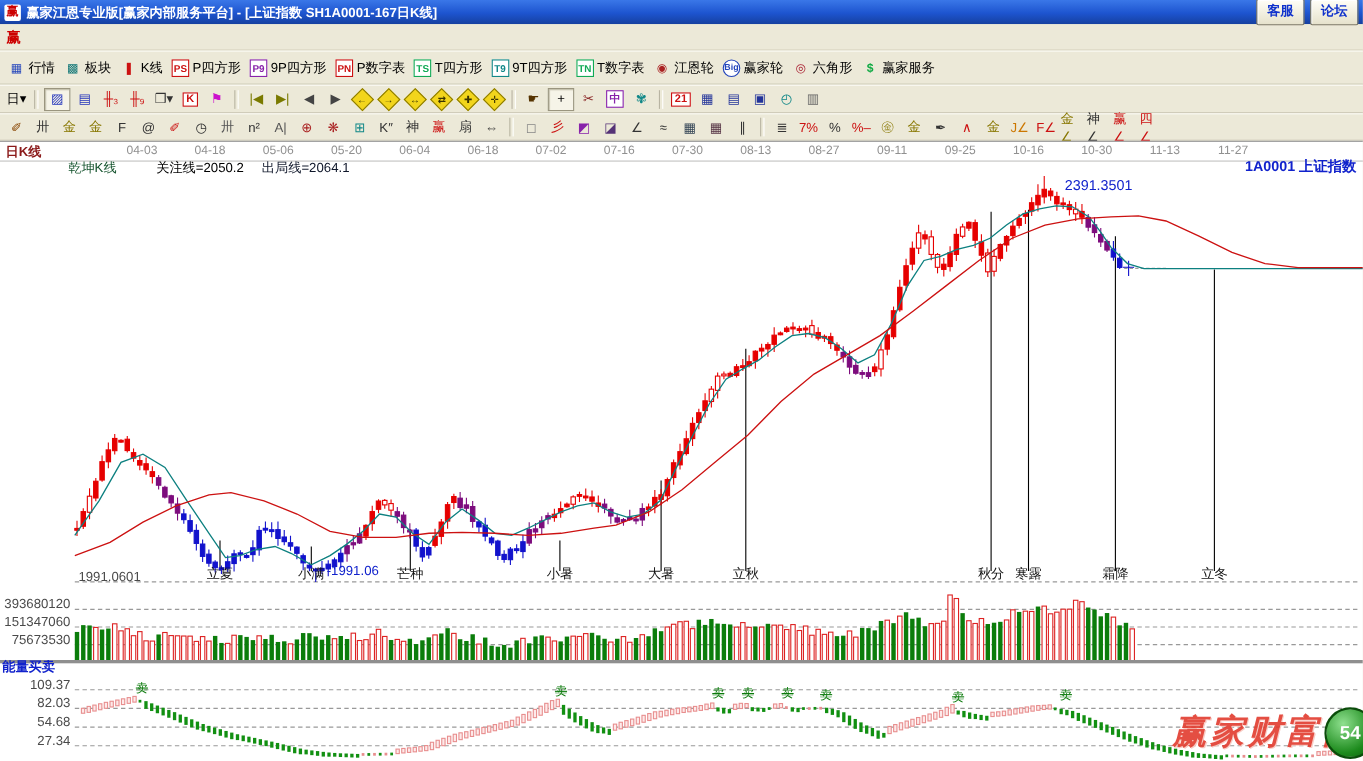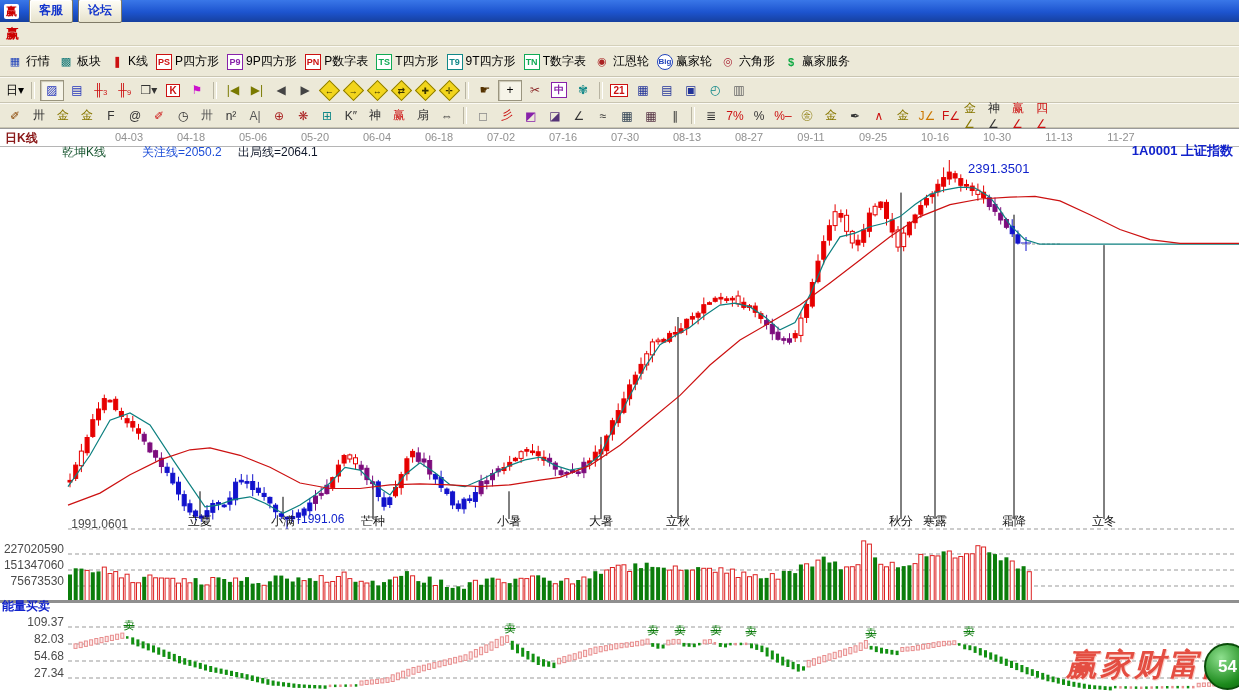--- a/index.html
+++ b/index.html
@@ -29,36 +29,37 @@
   .ibtn.boxed span{border:1px solid currentColor;padding:0 2px;font-size:10px;font-weight:bold;background:#fff;}
   .diamond{width:13px;height:13px;background:#f2d51c;border:1px solid #8a7a00;transform:rotate(45deg);
     display:flex;align-items:center;justify-content:center;}
   .diamond>span{transform:rotate(-45deg);font-size:9px;color:#3a3400;font-weight:bold;}
   .sep{width:2px;height:17px;border-left:1px solid #b8b4a2;border-right:1px solid #fff;margin:0 4px;flex:none;}
   .datestrip{height:17px;background:#fff;position:relative;border-top:1px solid #9a9a9a;border-bottom:1px solid #b5b5b5;}
   .period-label{position:absolute;left:5px;top:1px;color:#8b1a1a;font-weight:bold;font-size:12px;}
   .dtick{position:absolute;top:2px;width:44px;text-align:center;color:#909090;font-size:11px;}
   .chart{position:relative;height:550px;background:#fff;}
   .ov{position:absolute;white-space:nowrap;font-size:12px;}
-  .blue{color:#1122cc;} .red{color:#1d4ed8;} .teal{color:#0f172a;}
+  .blue{color:#1122cc;} .red{color:#000000;} .teal{color:#0f172a;}
   .axis{color:#4a4a4a;width:64px;text-align:right;}
   .term{color:#111;width:30px;text-align:center;font-size:12px;}
   .sell{color:#0a7a0a;font-size:11px;width:14px;text-align:center;text-decoration:line-through;}
   .wmark{right:3px;top:644px;font-size:31px;font-weight:bold;font-style:italic;color:#e23b2e;
     letter-spacing:3px;opacity:.9;text-shadow:1px 1px 0 #f8c8c0;}
   .badge{position:absolute;left:1204px;top:643px;width:47px;height:47px;border-radius:50%;
     background:radial-gradient(circle at 35% 30%,#8fe08f,#1c8a1c 65%,#0a5c0a);
     border:2px solid #0a4d0a;color:#fff;font-weight:bold;font-size:17px;display:flex;
     align-items:center;justify-content:center;box-sizing:border-box;cursor:pointer;}
 </style>
 </head>
 <body>
 
 <div class="titlebar">
   <div class="app-ico">赢</div>
+  <div class="title-text">赢家江恩专业版[赢家内部服务平台] - [上证指数  SH1A0001-167日K线]</div>
   <div class="tb-btn">客服</div>
   <div class="tb-btn">论坛</div>
 </div>
 
 <div class="menubar">
   <span class="menu-ico">赢</span>
 </div>
 
 <div class="toolbar tb1" id="toolbar-main">
     <div class="tool">
@@ -1114,21 +1115,21 @@
 </div>
 
 <div id="overlay" style="position:absolute;left:0;top:0;width:1239px;height:692px;pointer-events:none;">
   <span class="ov" style="left:62px;top:144px;color:#14532d;">乾坤K线</span>
   <span class="ov red" style="left:142px;top:144px;">关注线=2050.2</span>
   <span class="ov teal" style="left:238px;top:144px;">出局线=2064.1</span>
   <span class="ov blue" style="right:6px;top:142px;font-weight:bold;font-size:13px;">1A0001 上证指数</span>
   <span class="ov blue" style="left:968px;top:161px;font-size:13px;">2391.3501</span>
   <span class="ov blue" style="left:297px;top:512px;">-1991.06</span>
   <span class="ov axis" style="left:16px;top:517px;padding-left:48px;">1991.0601</span>
-  <span class="ov axis" style="left:0px;top:542px;">227020590</span>
+  <span class="ov axis" style="left:0px;top:542px;">393680120</span>
   <span class="ov axis" style="left:0px;top:558px;">151347060</span>
   <span class="ov axis" style="left:0px;top:574px;">75673530</span>
   <span class="ov blue" style="left:2px;top:598px;font-weight:bold;">能量买卖</span>
   <span class="ov axis" style="left:0px;top:615px;">109.37</span>
   <span class="ov axis" style="left:0px;top:632px;">82.03</span>
   <span class="ov axis" style="left:0px;top:649px;">54.68</span>
   <span class="ov axis" style="left:0px;top:666px;">27.34</span>
   <span id="terms-layer"><span class="ov term" style="left: 185px; top: 513px;">立夏</span><span class="ov term" style="left: 268px; top: 513px;">小满</span><span class="ov term" style="left: 358px; top: 513px;">芒种</span><span class="ov term" style="left: 494px; top: 513px;">小暑</span><span class="ov term" style="left: 586px; top: 513px;">大暑</span><span class="ov term" style="left: 663px; top: 513px;">立秋</span><span class="ov term" style="left: 886px; top: 513px;">秋分</span><span class="ov term" style="left: 920px; top: 513px;">寒露</span><span class="ov term" style="left: 999px; top: 513px;">霜降</span><span class="ov term" style="left: 1089px; top: 513px;">立冬</span></span>
   <span id="sells-layer"><span class="ov sell" style="left: 122px; top: 618px;">卖</span><span class="ov sell" style="left: 503px; top: 621px;">卖</span><span class="ov sell" style="left: 646px; top: 623px;">卖</span><span class="ov sell" style="left: 673px; top: 623px;">卖</span><span class="ov sell" style="left: 709px; top: 623px;">卖</span><span class="ov sell" style="left: 744px; top: 624px;">卖</span><span class="ov sell" style="left: 864px; top: 626px;">卖</span><span class="ov sell" style="left: 962px; top: 624px;">卖</span></span>
   <span class="ov wmark">赢家财富网</span>

